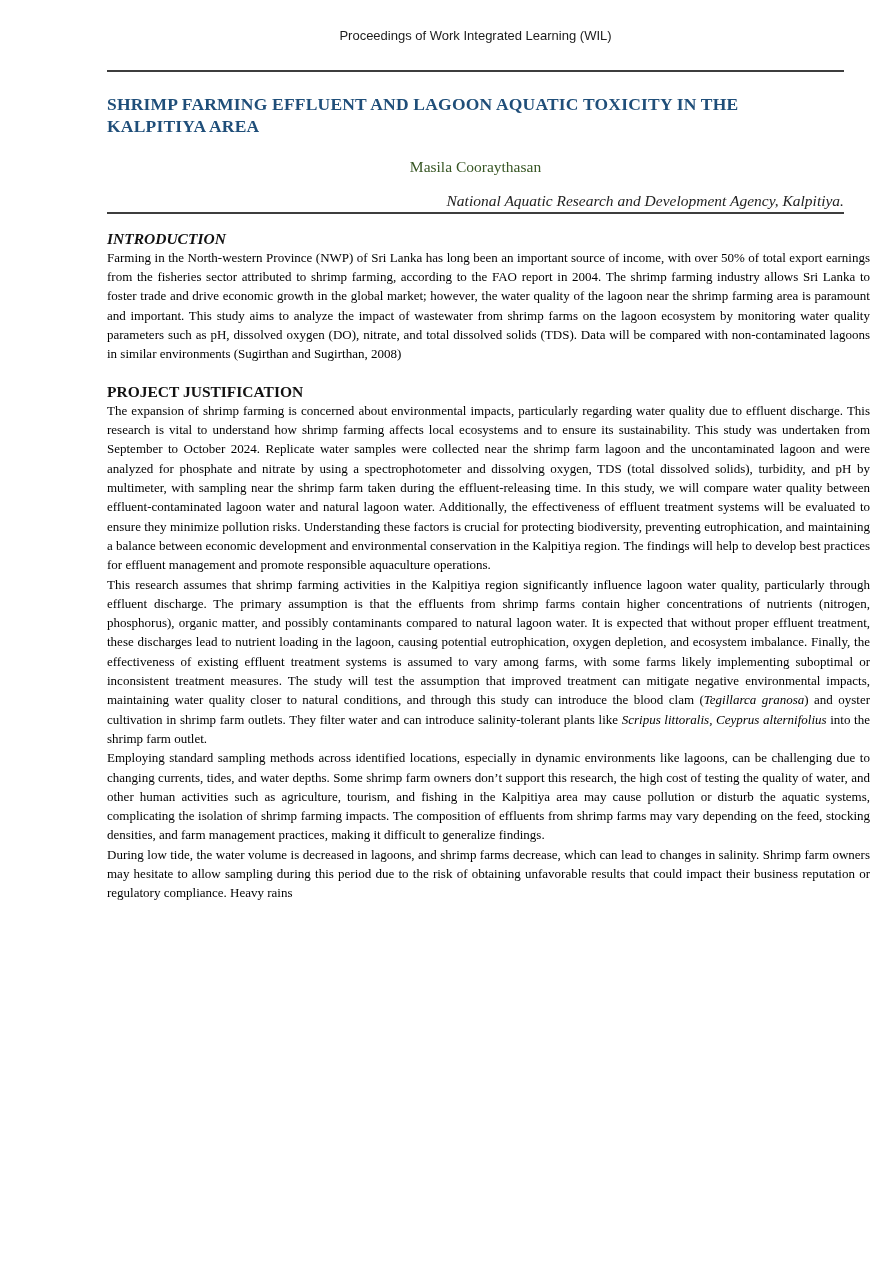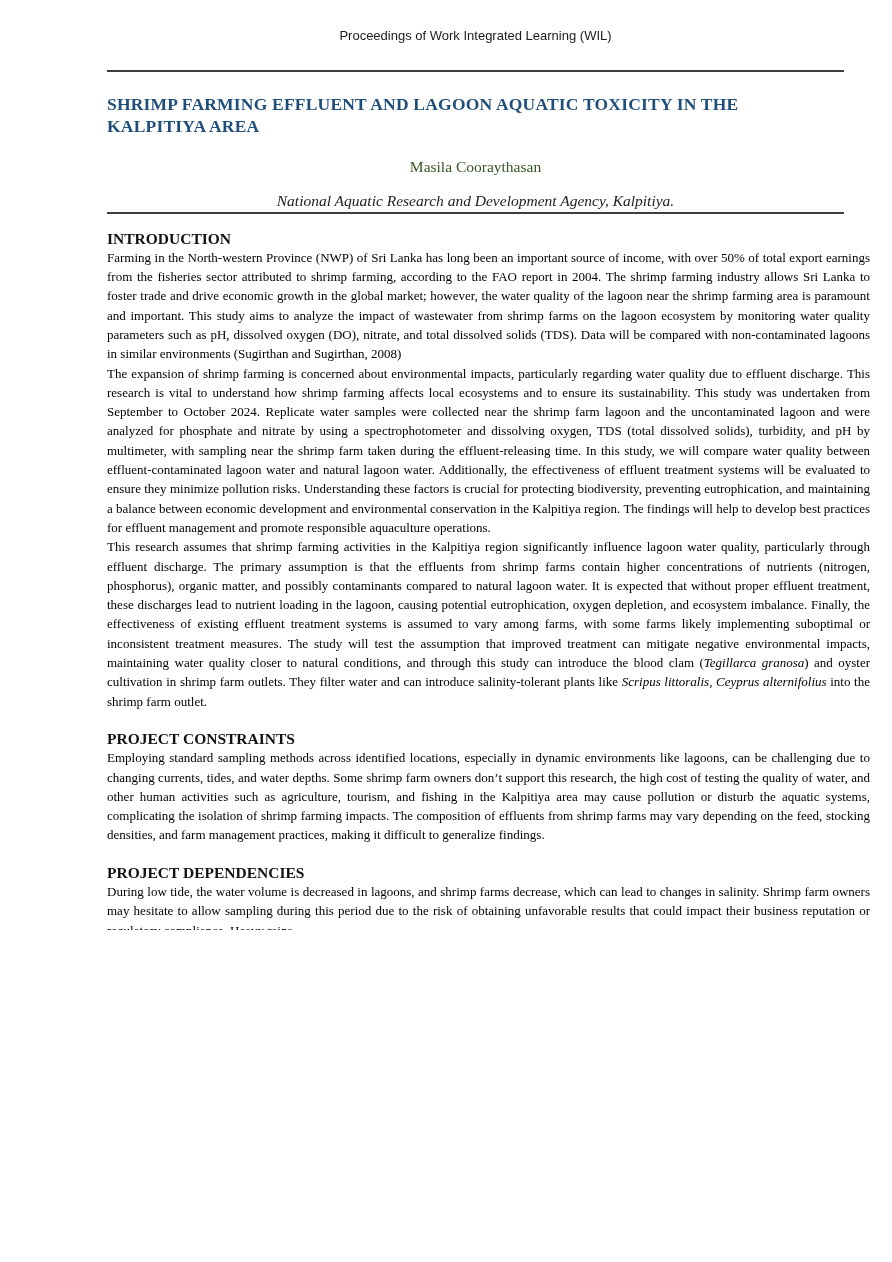--- a/index.html
+++ b/index.html
@@ -50,39 +50,39 @@
     width: 737px;
     text-align: center;
     font-size: 15.5px;
     font-weight: normal;
     line-height: 19px;
     color: #375623;
   }
   .affiliation {
     margin: 15px 0 0 107px;
     width: 737px;
-    text-align: center;
+    text-align: right;
     font-size: 15.5px;
     font-style: italic;
     line-height: 19px;
     color: #222222;
   }
   
   .body {
     margin-left: 107px;
     width: 763px;
   }
   .sec-heading {
     margin: 18px 0 0 0;
     font-size: 15.5px;
     font-weight: bold;
     line-height: 19.3px;
     color: #111111;
   }
-  .body section:first-child .sec-heading { margin-top: 15px; }
+  .body section:first-child .sec-heading { margin-top: 15px; font-style: italic; }
   .sec-paragraph {
     margin: 0;
     font-size: 13px;
     line-height: 19.3px;
     text-align: justify;
     color: #000000;
   }
   .sec-paragraph em { font-style: italic; }
   
   .footer-rule {
@@ -126,34 +126,33 @@
   <div class="rule rule-titleblock"></div>
 
   <main class="body">
 
     <section>
       <h2 class="sec-heading">INTRODUCTION</h2>
       <p class="sec-paragraph"><span>Farming in the North-western Province (NWP) of Sri Lanka has long been an important source of income, with over 50% of total export earnings from the fisheries sector attributed to shrimp farming, according to the FAO report in 2004. The shrimp farming industry allows Sri Lanka to foster trade and drive economic growth in the global market; however, the water quality of the lagoon near the shrimp farming area is paramount and important. This study aims to analyze the impact of wastewater from shrimp farms on the lagoon ecosystem by monitoring water quality parameters such as pH, dissolved oxygen (DO), nitrate, and total dissolved solids (TDS). Data will be compared with non-contaminated lagoons in similar environments (Sugirthan and Sugirthan, 2008)</span></p>
     </section>
 
     <section>
+      <h2 class="sec-heading">PROJECT JUSTIFICATION</h2>
       <p class="sec-paragraph"><span>The expansion of shrimp farming is concerned about environmental impacts, particularly regarding water quality due to effluent discharge. This research is vital to understand how shrimp farming affects local ecosystems and to ensure its sustainability. This study was undertaken from September to October 2024. Replicate water samples were collected near the shrimp farm lagoon and the uncontaminated lagoon and were analyzed for phosphate and nitrate by using a spectrophotometer and dissolving oxygen, TDS (total dissolved solids), turbidity, and pH by multimeter, with sampling near the shrimp farm taken during the effluent-releasing time. In this study, we will compare water quality between effluent-contaminated lagoon water and natural lagoon water. Additionally, the effectiveness of effluent treatment systems will be evaluated to ensure they minimize pollution risks. Understanding these factors is crucial for protecting biodiversity, preventing eutrophication, and maintaining a balance between economic development and environmental conservation in the Kalpitiya region. The findings will help to develop best practices for effluent management and promote responsible aquaculture operations.</span></p>
     </section>
 
     <section>
       <p class="sec-paragraph"><span>This research assumes that shrimp farming activities in the Kalpitiya region significantly influence lagoon water quality, particularly through effluent discharge. The primary assumption is that the effluents from shrimp farms contain higher concentrations of nutrients (nitrogen, phosphorus), organic matter, and possibly contaminants compared to natural lagoon water. It is expected that without proper effluent treatment, these discharges lead to nutrient loading in the lagoon, causing potential eutrophication, oxygen depletion, and ecosystem imbalance. Finally, the effectiveness of existing effluent treatment systems is assumed to vary among farms, with some farms likely implementing suboptimal or inconsistent treatment measures. The study will test the assumption that improved treatment can mitigate negative environmental impacts, maintaining water quality closer to natural conditions, and through this study can introduce the blood clam (</span><em>Tegillarca granosa</em><span>) and oyster cultivation in shrimp farm outlets. They filter water and can introduce salinity-tolerant plants like </span><em>Scripus littoralis, Ceyprus alternifolius</em><span> into the shrimp farm outlet.</span></p>
     </section>
 
     <section>
-      <h2 class="sec-heading">PROJECT CONSTRAINTS</h2>
       <p class="sec-paragraph"><span>Employing standard sampling methods across identified locations, especially in dynamic environments like lagoons, can be challenging due to changing currents, tides, and water depths. Some shrimp farm owners don’t support this research, the high cost of testing the quality of water, and other human activities such as agriculture, tourism, and fishing in the Kalpitiya area may cause pollution or disturb the aquatic systems, complicating the isolation of shrimp farming impacts. The composition of effluents from shrimp farms may vary depending on the feed, stocking densities, and farm management practices, making it difficult to generalize findings.</span></p>
     </section>
 
     <section>
-      <h2 class="sec-heading">PROJECT DEPENDENCIES</h2>
       <p class="sec-paragraph"><span>During low tide, the water volume is decreased in lagoons, and shrimp farms decrease, which can lead to changes in salinity. Shrimp farm owners may hesitate to allow sampling during this period due to the risk of obtaining unfavorable results that could impact their business reputation or regulatory compliance. Heavy rains</span></p>
     </section>
 
   </main>
 
   <div class="footer-rule"></div>
 
   <div class="page-footer">
     <span class="pg-num">105</span>
     <span class="pg-sep">|</span>

